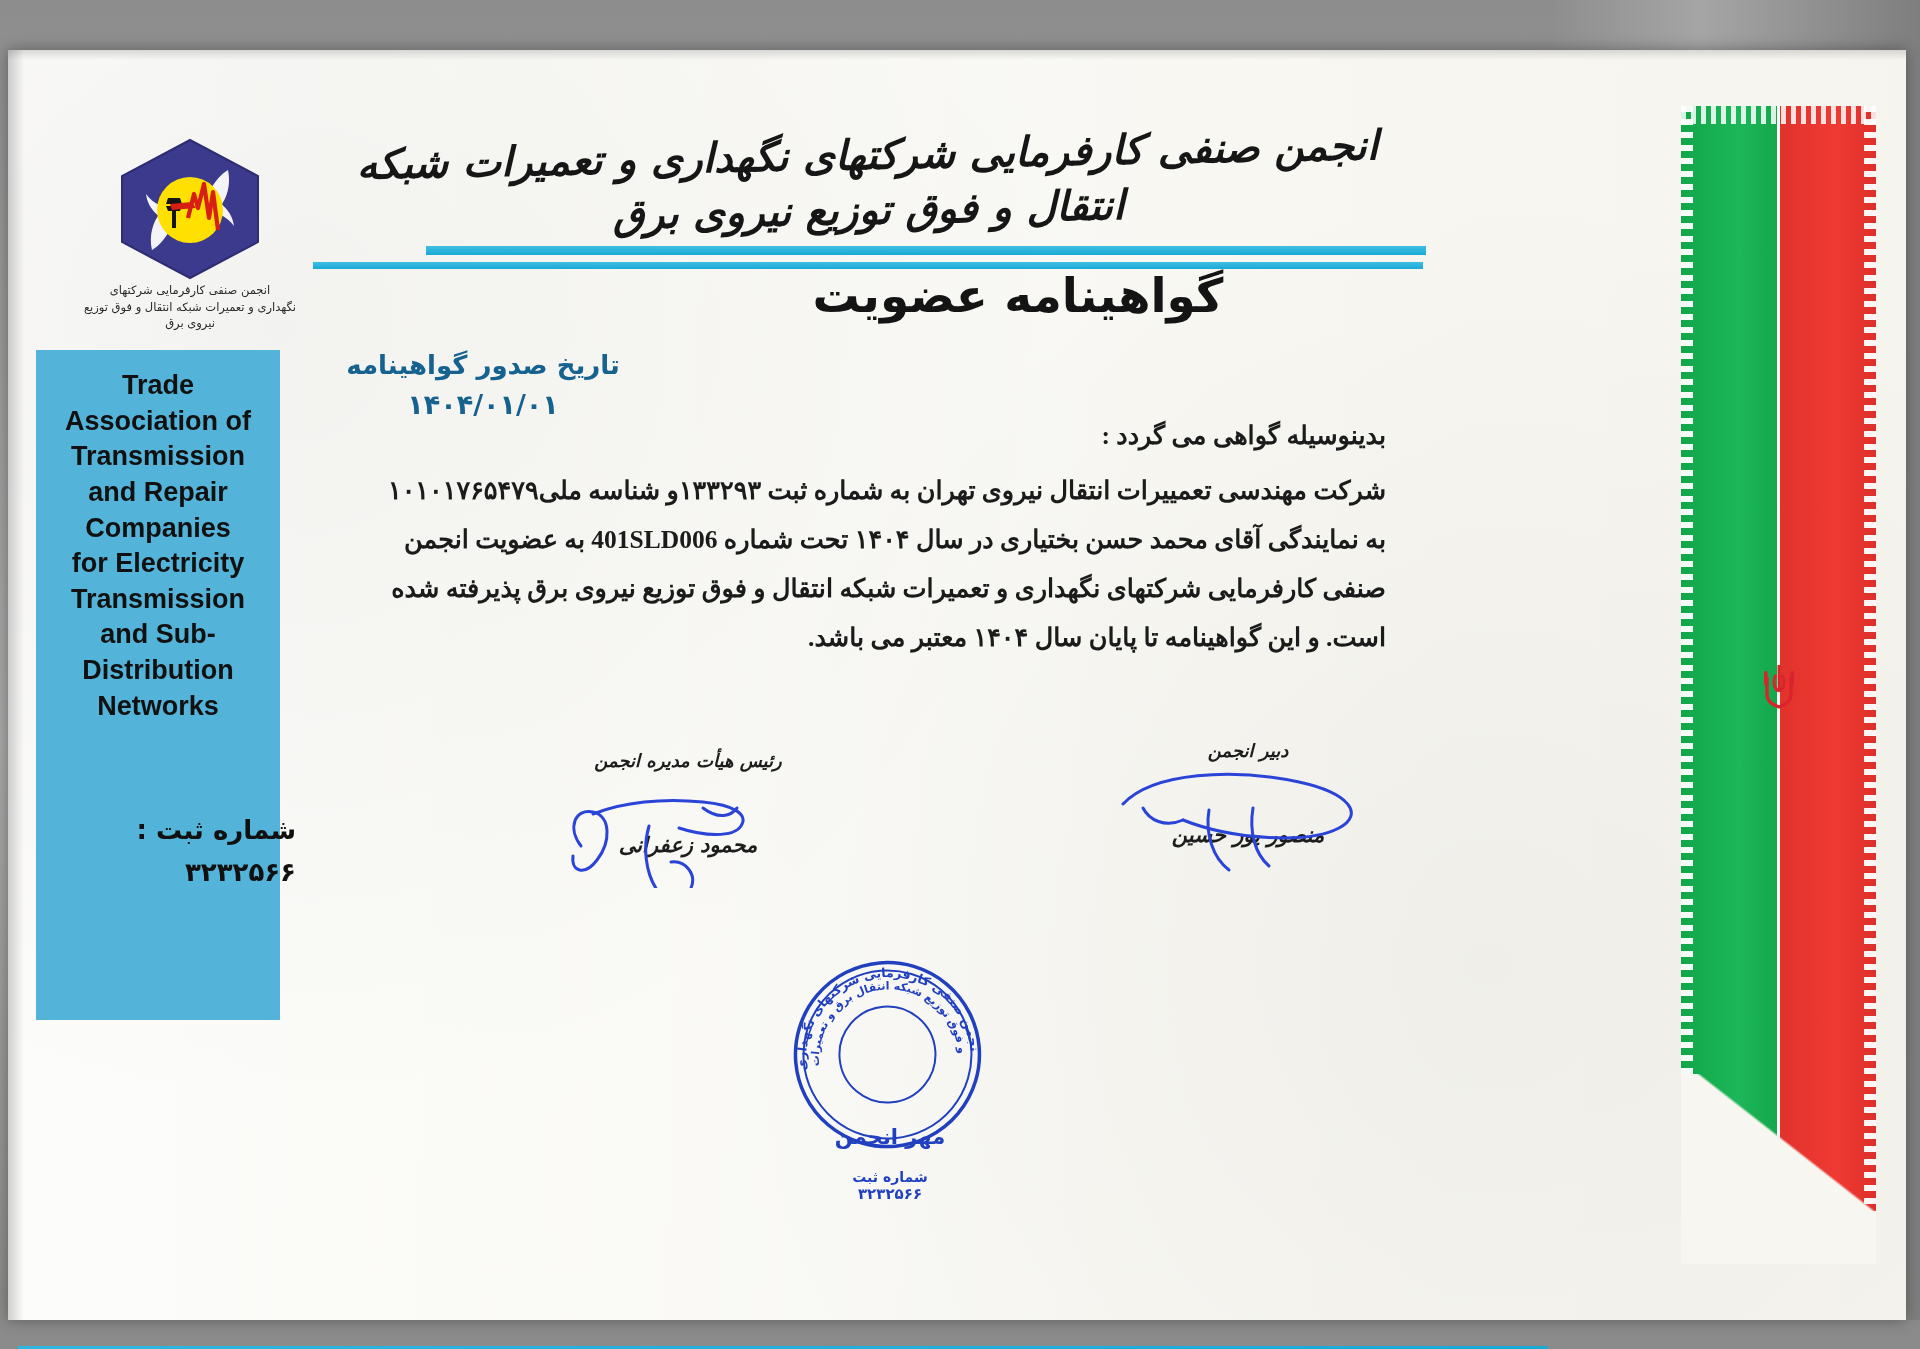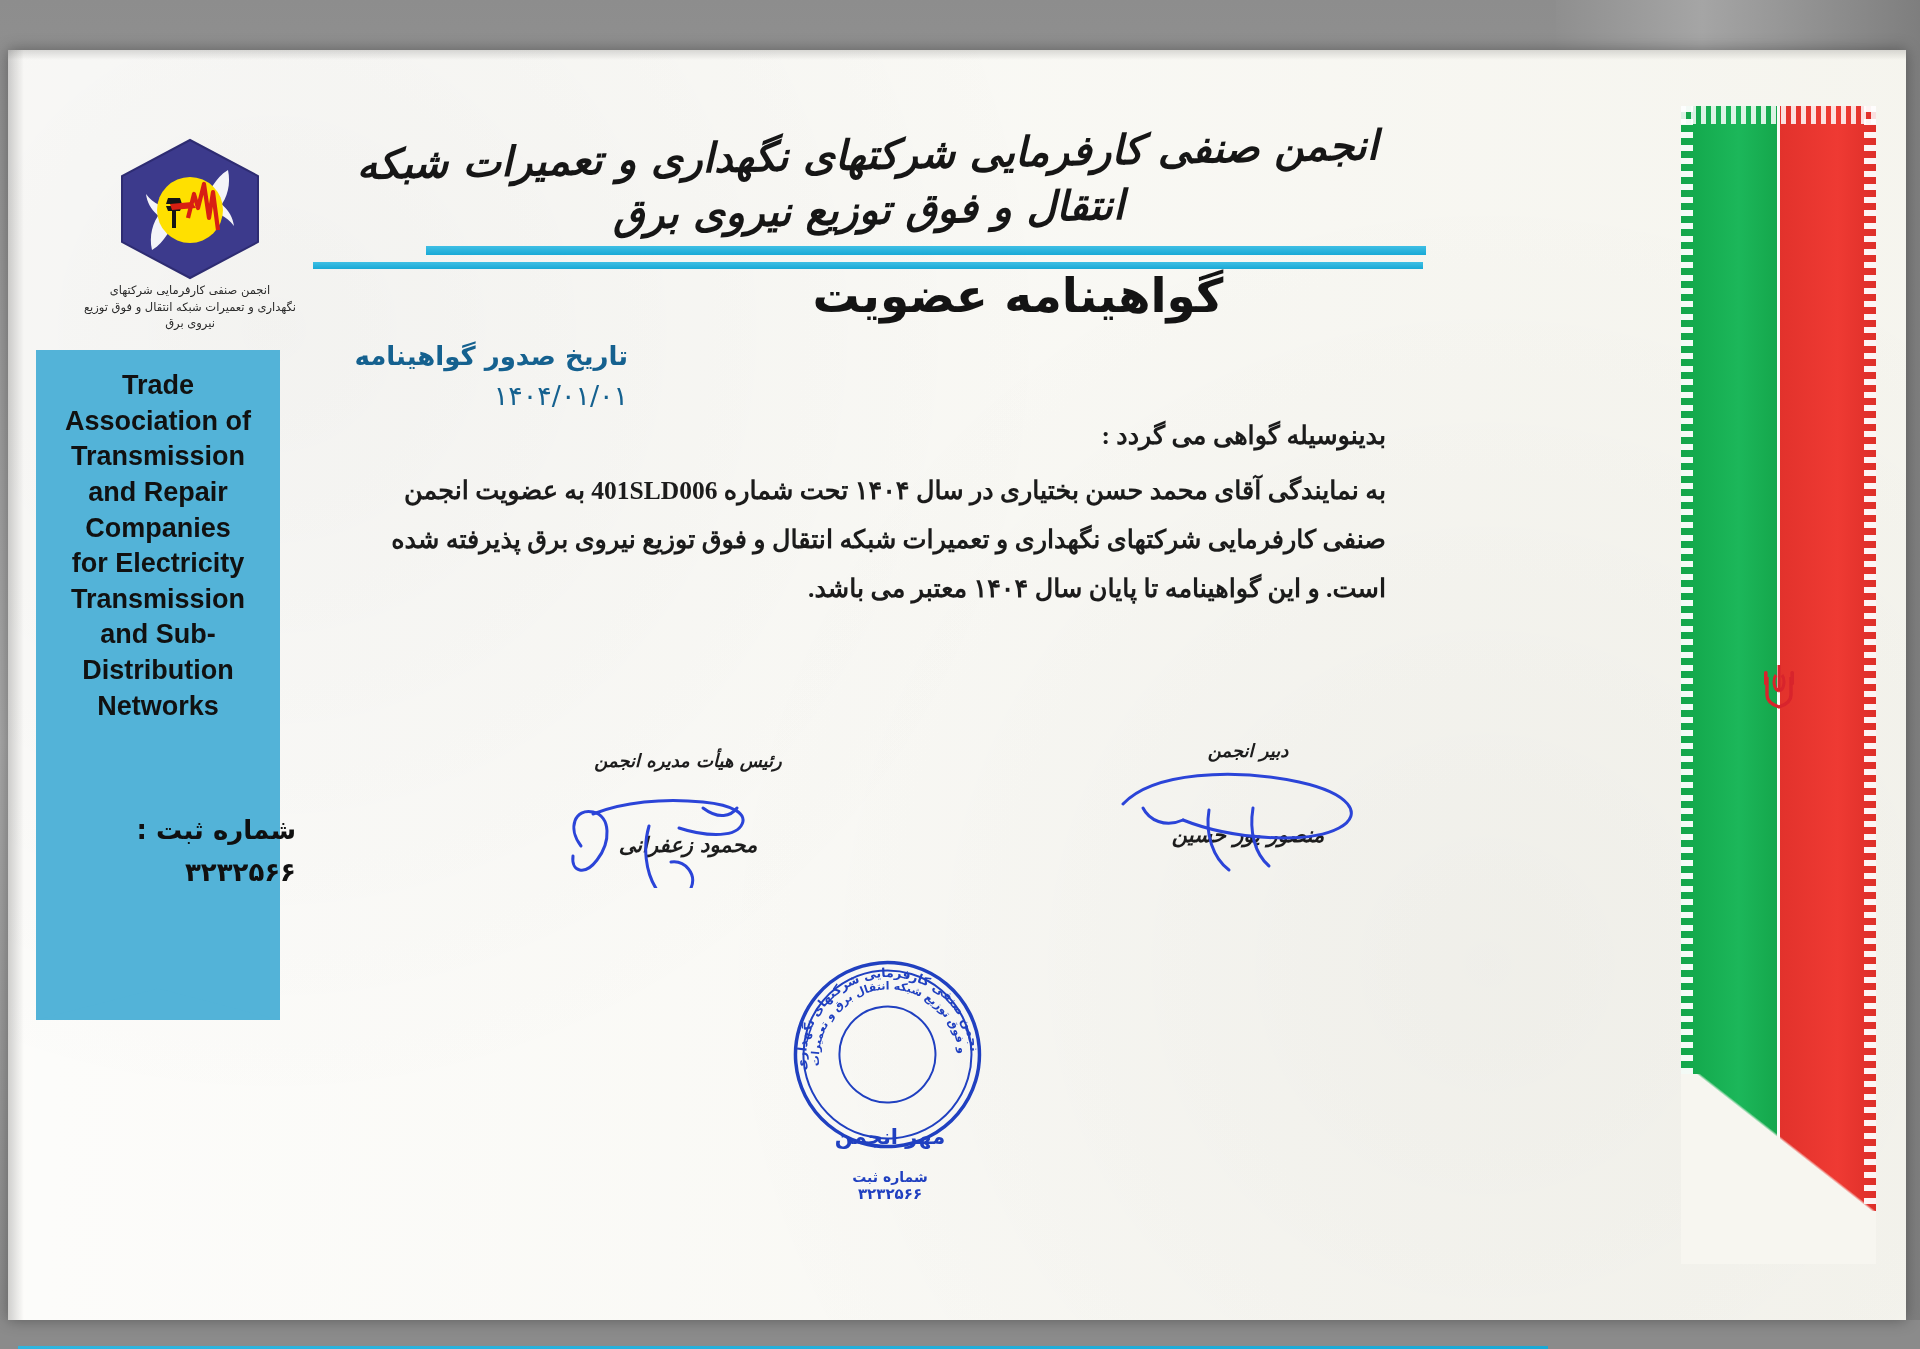--- a/index.html
+++ b/index.html
@@ -95,25 +95,25 @@
   .cert-title{
     position:absolute;left:600px;top:218px;width:820px;
     text-align:center;direction:rtl;
     font-size:47px;font-weight:bold;color:#141414;
     font-family:"DejaVu Sans",sans-serif;
     letter-spacing:2px;
   }
 
   
   .issue-date{
-    position:absolute;left:330px;top:289px;width:290px;
-    direction:rtl;color:#15618f;
+    position:absolute;left:330px;top:298px;width:290px;
+    text-align:center;direction:rtl;color:#15618f;
   }
   .issue-date .lbl{font-size:26px;font-weight:bold;line-height:1.35;}
-  .issue-date .val{font-size:27px;font-weight:normal;margin-top:6px;letter-spacing:1px;}
+  .issue-date .val{font-size:27px;font-weight:bold;margin-top:6px;letter-spacing:1px;}
 
   
   .body-text{
     position:absolute;right:520px;top:362px;width:1105px;
     direction:rtl;text-align:right;
     font-family:Liberation Serif, serif;
     font-size:25.5px;font-weight:bold;color:#1b1b1b;
     line-height:1.92;
   }
   .body-text .lead{margin-bottom:6px;}
@@ -241,20 +241,21 @@
 
     <div class="cert-title">گواهینامه عضویت</div>
 
     <div class="issue-date">
       <div class="lbl">تاریخ صدور گواهینامه</div>
       <div class="val">۱۴۰۴/۰۱/۰۱</div>
     </div>
 
     <div class="body-text">
       <p class="lead">بدینوسیله گواهی می گردد :</p>
+      <p>شرکت مهندسی تعمییرات انتقال نیروی تهران به شماره ثبت ۱۳۳۲۹۳و شناسه ملی۱۰۱۰۱۷۶۵۴۷۹</p>
       <p>به نمایندگی آقای محمد حسن بختیاری در سال ۱۴۰۴ تحت شماره 401SLD006 به عضویت انجمن</p>
       <p>صنفی کارفرمایی شرکتهای نگهداری و تعمیرات شبکه انتقال و فوق توزیع نیروی برق پذیرفته شده</p>
       <p>است. و این گواهینامه تا پایان سال ۱۴۰۴ معتبر می باشد.</p>
     </div>
 
     <div class="ribbon"></div>
     <div class="ribbon-notch"></div>
     <div class="ribbon-en">
       <div>Trade</div>
       <div>Association of</div>

